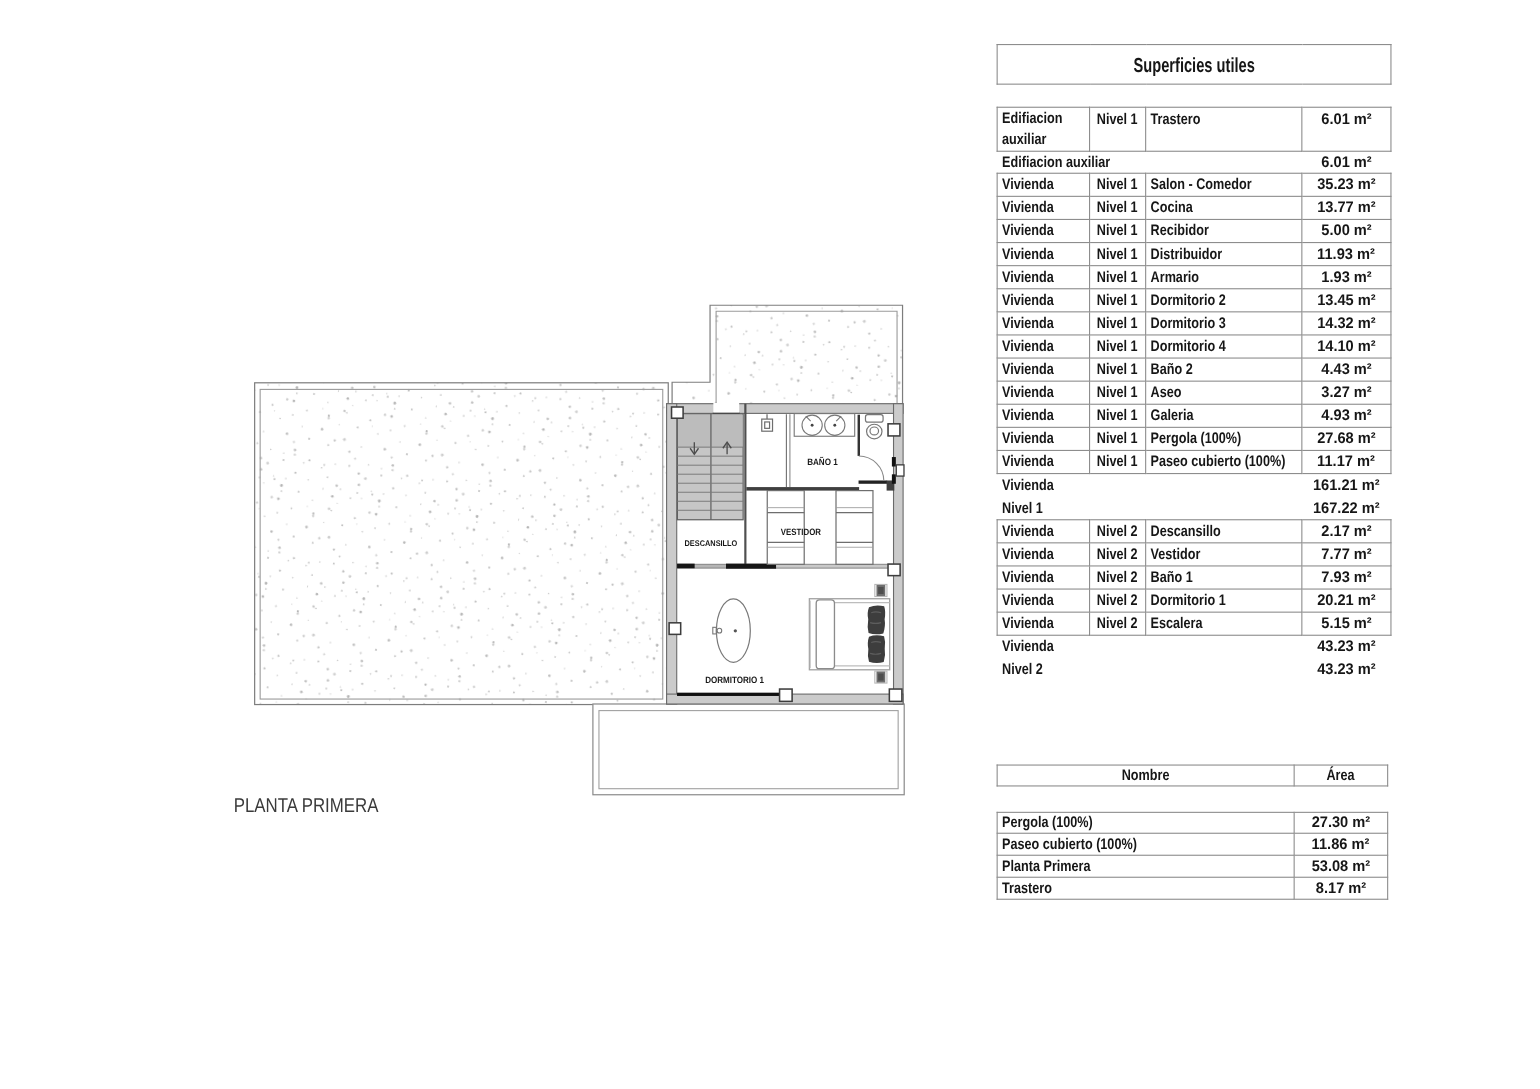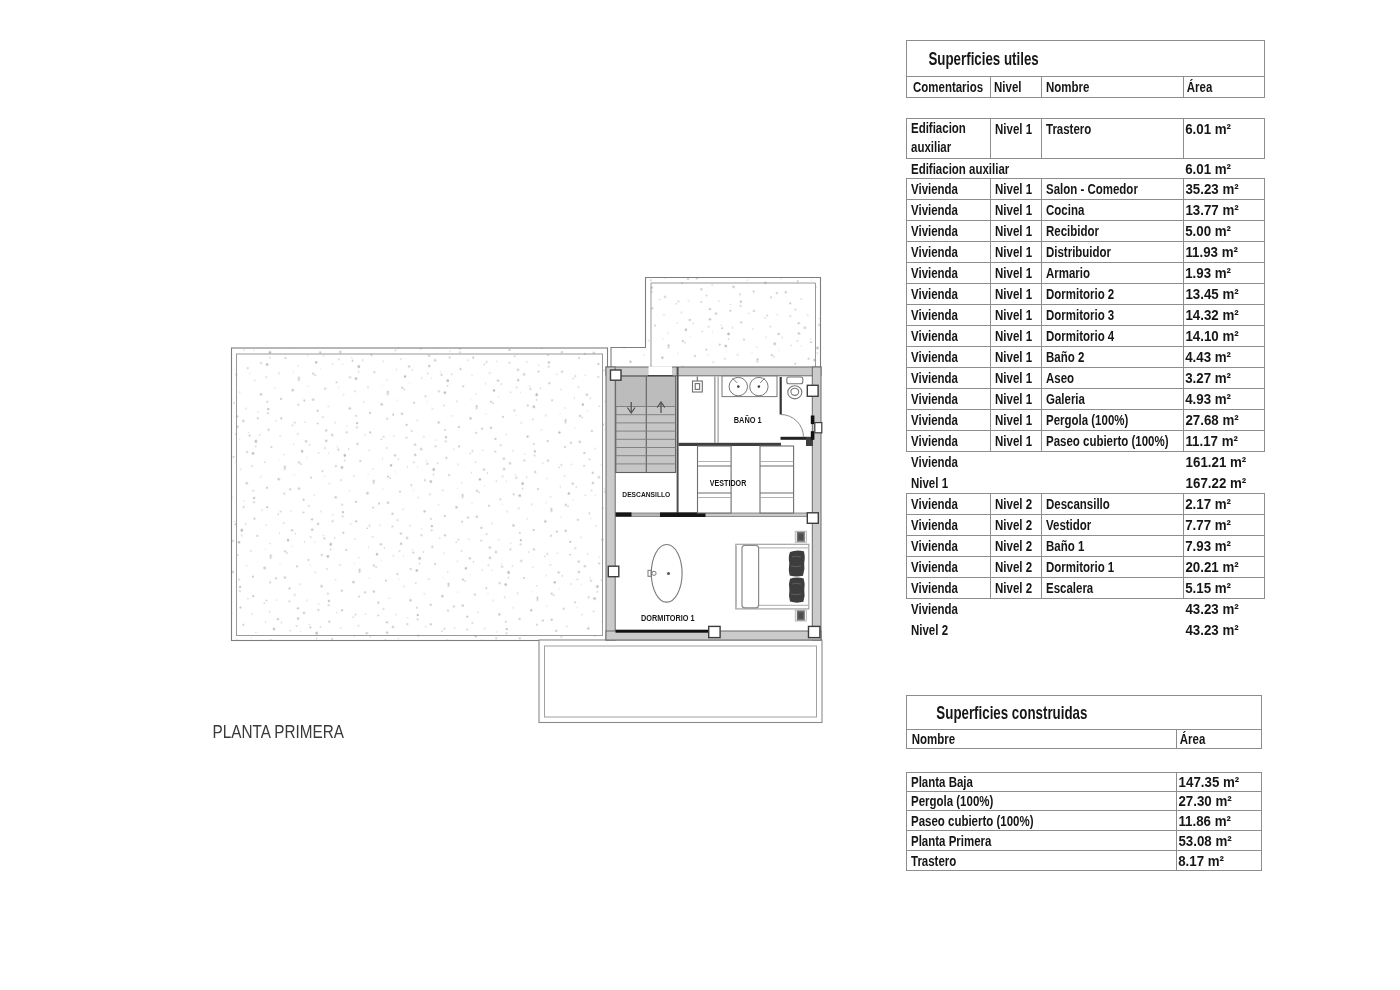--- a/index.html
+++ b/index.html
@@ -1,21 +1,21 @@
 <!DOCTYPE html>
 <html><head>
 <meta charset="utf-8">
 <style>
 *{margin:0;padding:0;box-sizing:border-box}
 html,body{width:1400px;height:990px;background:#fff;font-family:"Liberation Sans",sans-serif;position:relative;overflow:hidden}
 svg{position:absolute;left:0;top:0}
 table{border-collapse:collapse;table-layout:fixed;position:absolute;color:#161616}
 td{white-space:nowrap;vertical-align:middle;padding:0 0 0 4px;overflow:visible}
 td.c{border:1px solid #8d8d8d}
-td.ct{padding:0}
+td.ct{text-align:center;padding:0}
 .tx{display:inline-block;transform:scaleX(0.82);transform-origin:0 50%;font-weight:bold;font-size:14px}
 .tc{transform-origin:50% 50%}
 .ttl{font-size:18.5px;transform:scaleX(0.72)}
 .tn{transform:scaleX(0.95)}
 .tw{transform:scaleX(0.78)}
 </style>
 </head>
 <body>
 
 <svg width="1400" height="990" viewBox="0 0 1400 990">
@@ -273,26 +273,20 @@
       <col style="width:51px">
       <col style="width:142px">
       <col style="width:81px">
     </colgroup>
 
 <tbody>
       <tr style="height:36px">
         <td colspan="4" class="c ct"><span class="tx tc ttl">Superficies utiles</span></td>
       </tr>
 
-<tr style="height:21px">
-        <td class="c" style="padding-left:6px"><span class="tx">Comentarios</span></td>
-        <td class="c ct"><span class="tx tc">Nivel</span></td>
-        <td class="c"><span class="tx">Nombre</span></td>
-        <td class="c ct"><span class="tx tc">Área</span></td>
-      </tr>
 
 <tr style="height:21px">
         <td colspan="4"></td>
       </tr>
 
 <tr style="height:40px">
         <td class="c" style="vertical-align:top;line-height:19px"><span class="tx" style="white-space:normal;width:80px;line-height:19px">Edifiacion auxiliar</span></td>
         <td class="c ct" style="vertical-align:top;line-height:20px"><span class="tx tc">Nivel 1</span></td>
         <td class="c" style="vertical-align:top;line-height:20px"><span class="tx">Trastero</span></td>
         <td class="c ct" style="vertical-align:top;line-height:20px"><span class="tx tc tn">6.01 m²</span></td>
@@ -452,37 +446,30 @@
 </tbody>
   </table>
 
 <table style="left:906px;top:695px;width:355px">
 <colgroup>
       <col style="width:270px">
       <col style="width:85px">
     </colgroup>
 
 <tbody>
-      <tr style="height:34px">
-        <td colspan="2" class="c ct"><span class="tx tc ttl">Superficies construidas</span></td>
-      </tr>
 
 <tr style="height:19px">
         <td class="c ct"><span class="tx tc">Nombre</span></td>
         <td class="c ct"><span class="tx tc">Área</span></td>
       </tr>
 
 <tr style="height:24px">
         <td colspan="2"></td>
       </tr>
 
-<tr style="height:19px">
-        <td class="c"><span class="tx">Planta Baja</span></td>
-        <td class="c ct"><span class="tx tc tn">147.35 m²</span></td>
-      </tr>
 
 <tr style="height:19px">
         <td class="c"><span class="tx">Pergola (100%)</span></td>
         <td class="c ct"><span class="tx tc tn">27.30 m²</span></td>
       </tr>
 
 <tr style="height:20px">
         <td class="c"><span class="tx">Paseo cubierto (100%)</span></td>
         <td class="c ct"><span class="tx tc tn">11.86 m²</span></td>
       </tr>

